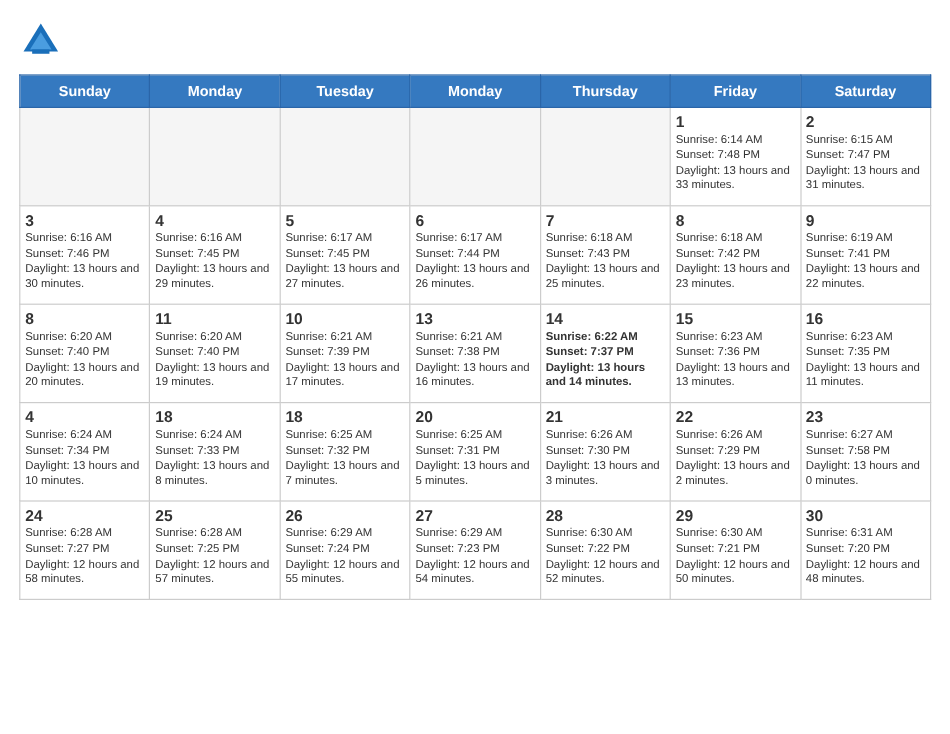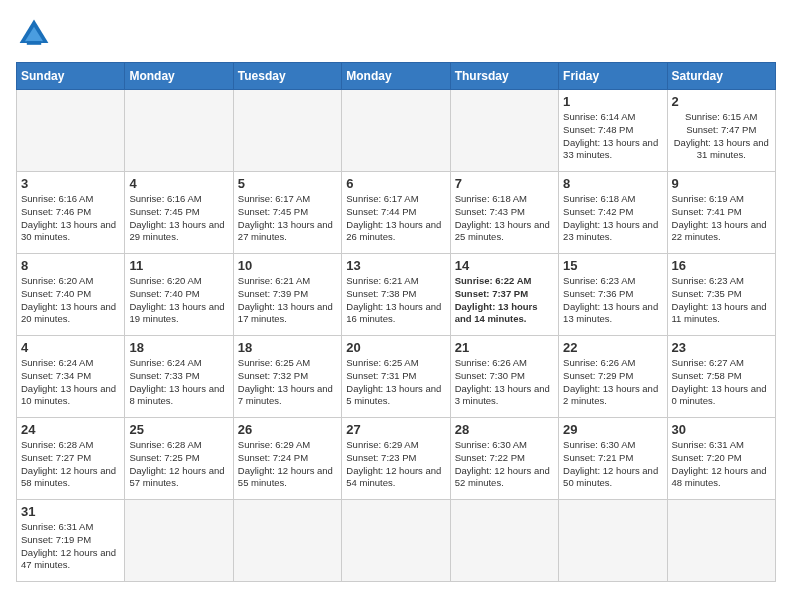--- a/index.html
+++ b/index.html
@@ -50,21 +50,21 @@
       width: 100%;
       border-collapse: collapse;
       border: 1px solid #ccc;
     }
     .calendar th {
       background: #3579c0;
       color: #fff;
       font-size: 12px;
       font-weight: bold;
       padding: 6px 4px;
-      text-align: left;
+      text-align: center;
       border: 1px solid #2a65a8;
     }
     .calendar td {
       vertical-align: top;
       border: 1px solid #ccc;
       padding: 4px 4px;
       width: calc(100% / 7);
       min-height: 80px;
       font-size: 9.5px;
       color: #333;
@@ -127,21 +127,21 @@
         <td class="empty"></td>
         <td class="empty"></td>
         <td>
           <span class="day-number">1</span>
           <div class="day-info" style="white-space: pre-line;">Sunrise: 6:14 AM
 Sunset: 7:48 PM
 Daylight: 13 hours and 33 minutes.</div>
         </td>
         <td>
           <span class="day-number">2</span>
-          <div class="day-info" style="white-space: pre-line; text-align: center;">Sunrise: 6:15 AM
+          <div class="day-info" style="white-space: pre-line;">Sunrise: 6:15 AM
 Sunset: 7:47 PM
 Daylight: 13 hours and 31 minutes.</div>
         </td>
       </tr>
       <tr class="week-row">
         <td>
           <span class="day-number">3</span>
           <div class="day-info" style="white-space: pre-line;">Sunrise: 6:16 AM
 Sunset: 7:46 PM
 Daylight: 13 hours and 30 minutes.</div>
@@ -308,28 +308,14 @@
 Sunset: 7:21 PM
 Daylight: 12 hours and 50 minutes.</div>
         </td>
         <td>
           <span class="day-number">30</span>
           <div class="day-info" style="white-space: pre-line;">Sunrise: 6:31 AM
 Sunset: 7:20 PM
 Daylight: 12 hours and 48 minutes.</div>
         </td>
       </tr>
-      <tr class="week-row">
-        <td>
-          <span class="day-number">31</span>
-          <div class="day-info" style="white-space: pre-line;">Sunrise: 6:31 AM
-Sunset: 7:19 PM
-Daylight: 12 hours and 47 minutes.</div>
-        </td>
-        <td class="empty"></td>
-        <td class="empty"></td>
-        <td class="empty"></td>
-        <td class="empty"></td>
-        <td class="empty"></td>
-        <td class="empty"></td>
-      </tr>
     </tbody>
 </table>
 
 </body></html>

